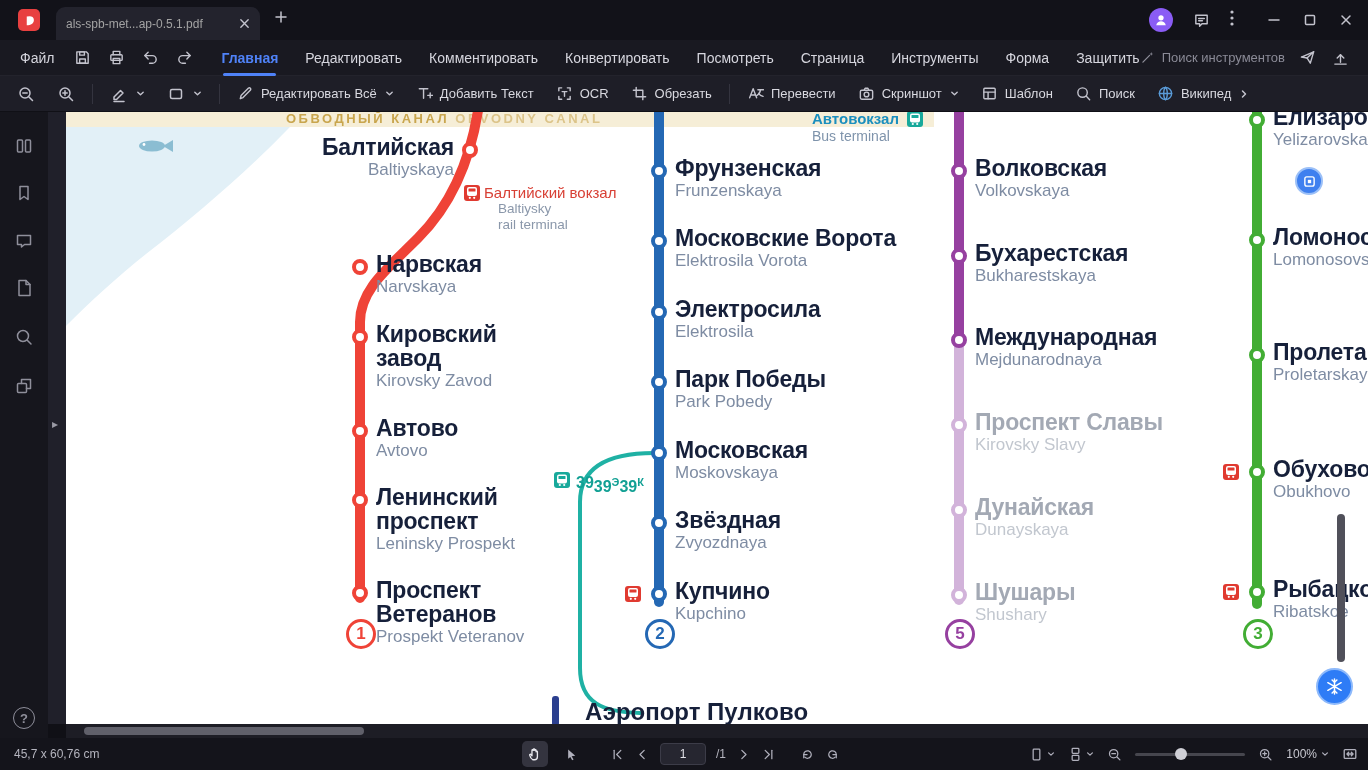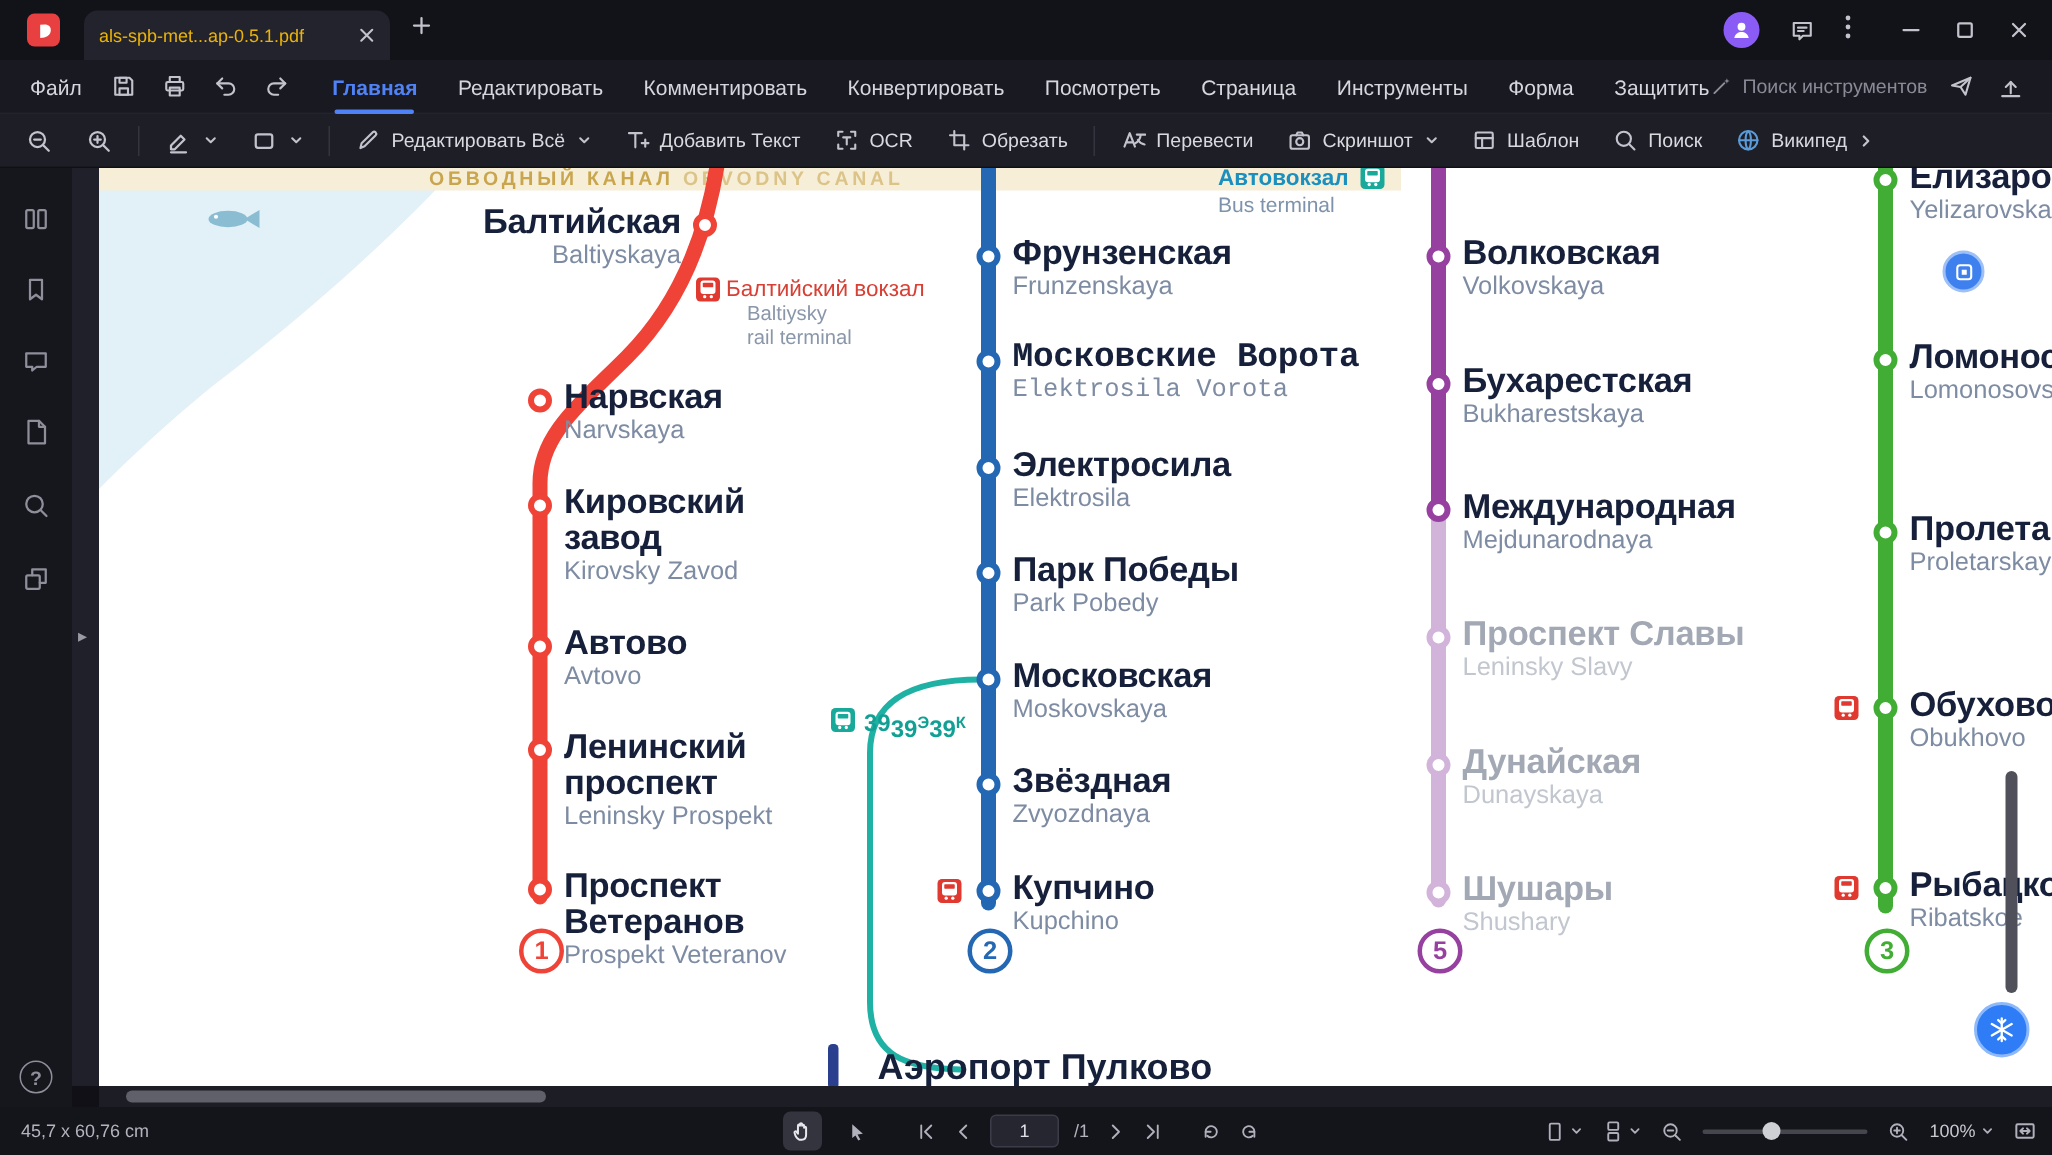--- a/index.html
+++ b/index.html
@@ -7,21 +7,21 @@
     font-family:"Liberation Sans","DejaVu Sans",sans-serif; }
   .app { position:relative; width:1368px; height:770px; }
 
   
   .titlebar { position:absolute; left:0; top:0; width:1368px; height:40px; background:#121219;
     display:flex; align-items:center; }
   .logo { position:absolute; left:18px; top:9px; width:22px; height:22px; background:#e84040; border-radius:5px;
     display:flex; align-items:center; justify-content:center; }
   .tab { position:absolute; left:56px; top:7px; width:204px; height:33px; background:#23232d;
     border-radius:9px 9px 0 0; display:flex; align-items:center; padding:0 10px; }
-  .tab-title { color:#eab308; font-size:12px; white-space:nowrap; overflow:hidden; flex:1; }
+  .tab-title { color:#a3a3a3; font-size:12px; white-space:nowrap; overflow:hidden; flex:1; }
   .tab-close { color:#8d8d98; margin-left:6px; display:flex; }
   .tab-plus { position:absolute; left:274px; top:10px; color:#a7a7b2; display:flex; }
   .tb-right { position:absolute; right:14px; top:0; height:40px; display:flex; align-items:center; gap:20px; }
   .avatar { width:24px; height:24px; border-radius:50%; background:#8a5cf5; display:flex; align-items:center; justify-content:center; }
 
   .menubar { position:absolute; left:0; top:40px; width:1368px; height:36px; background:#191921;
     display:flex; align-items:center; color:#d6d6de; font-size:14px; border-bottom:1px solid #23232c; }
   .menu-file { padding:0 20px; cursor:default; }
   .mb-icons { display:flex; gap:17px; margin-right:28px; }
   .menu-items { display:flex; gap:27px; }
@@ -463,21 +463,21 @@
           <div class="ru">Ветеранов</div>
           <div class="en">Prospekt Veteranov</div>
         </div>
         <div class="line-badge" style="left: 280px; top: 507px; border-color: rgb(239, 67, 55); color: rgb(239, 67, 55);">1</div>
         <div class="st-dot" style="left: 585px; top: 51px; border-color: rgb(36, 104, 180);"></div>
         <div class="st-label" style="left: 609px; top: 44px;">
           <div class="ru">Фрунзенская</div>
           <div class="en">Frunzenskaya</div>
         </div>
         <div class="st-dot" style="left: 585px; top: 121px; border-color: rgb(36, 104, 180);"></div>
-        <div class="st-label" style="left: 609px; top: 114px; font-family: Liberation Mono, monospace;">
+        <div class="st-label" style="left: 609px; top: 114px;">
           <div class="ru">Московские Ворота</div>
           <div class="en">Elektrosila Vorota</div>
         </div>
         <div class="st-dot" style="left: 585px; top: 192px; border-color: rgb(36, 104, 180);"></div>
         <div class="st-label" style="left: 609px; top: 185px;">
           <div class="ru">Электросила</div>
           <div class="en">Elektrosila</div>
         </div>
         <div class="st-dot" style="left: 585px; top: 262px; border-color: rgb(36, 104, 180);"></div>
         <div class="st-label" style="left: 609px; top: 255px;">
@@ -517,21 +517,21 @@
           <div class="en">Bukharestskaya</div>
         </div>
         <div class="st-dot" style="left: 885px; top: 220px; border-color: rgb(150, 64, 160);"></div>
         <div class="st-label" style="left: 909px; top: 213px;">
           <div class="ru">Международная</div>
           <div class="en">Mejdunarodnaya</div>
         </div>
         <div class="st-dot" style="left: 885px; top: 305px; border-color: rgb(210, 179, 218);"></div>
         <div class="st-label dim" style="left: 909px; top: 298px;">
           <div class="ru">Проспект Славы</div>
-          <div class="en">Leninsky Slavy</div>
+          <div class="en">Kirovsky Slavy</div>
         </div>
         <div class="st-dot" style="left: 885px; top: 390px; border-color: rgb(210, 179, 218);"></div>
         <div class="st-label dim" style="left: 909px; top: 383px;">
           <div class="ru">Дунайская</div>
           <div class="en">Dunayskaya</div>
         </div>
         <div class="st-dot" style="left: 885px; top: 475px; border-color: rgb(210, 179, 218);"></div>
         <div class="st-label dim" style="left: 909px; top: 468px;">
           <div class="ru">Шушары</div>
           <div class="en">Shushary</div>

